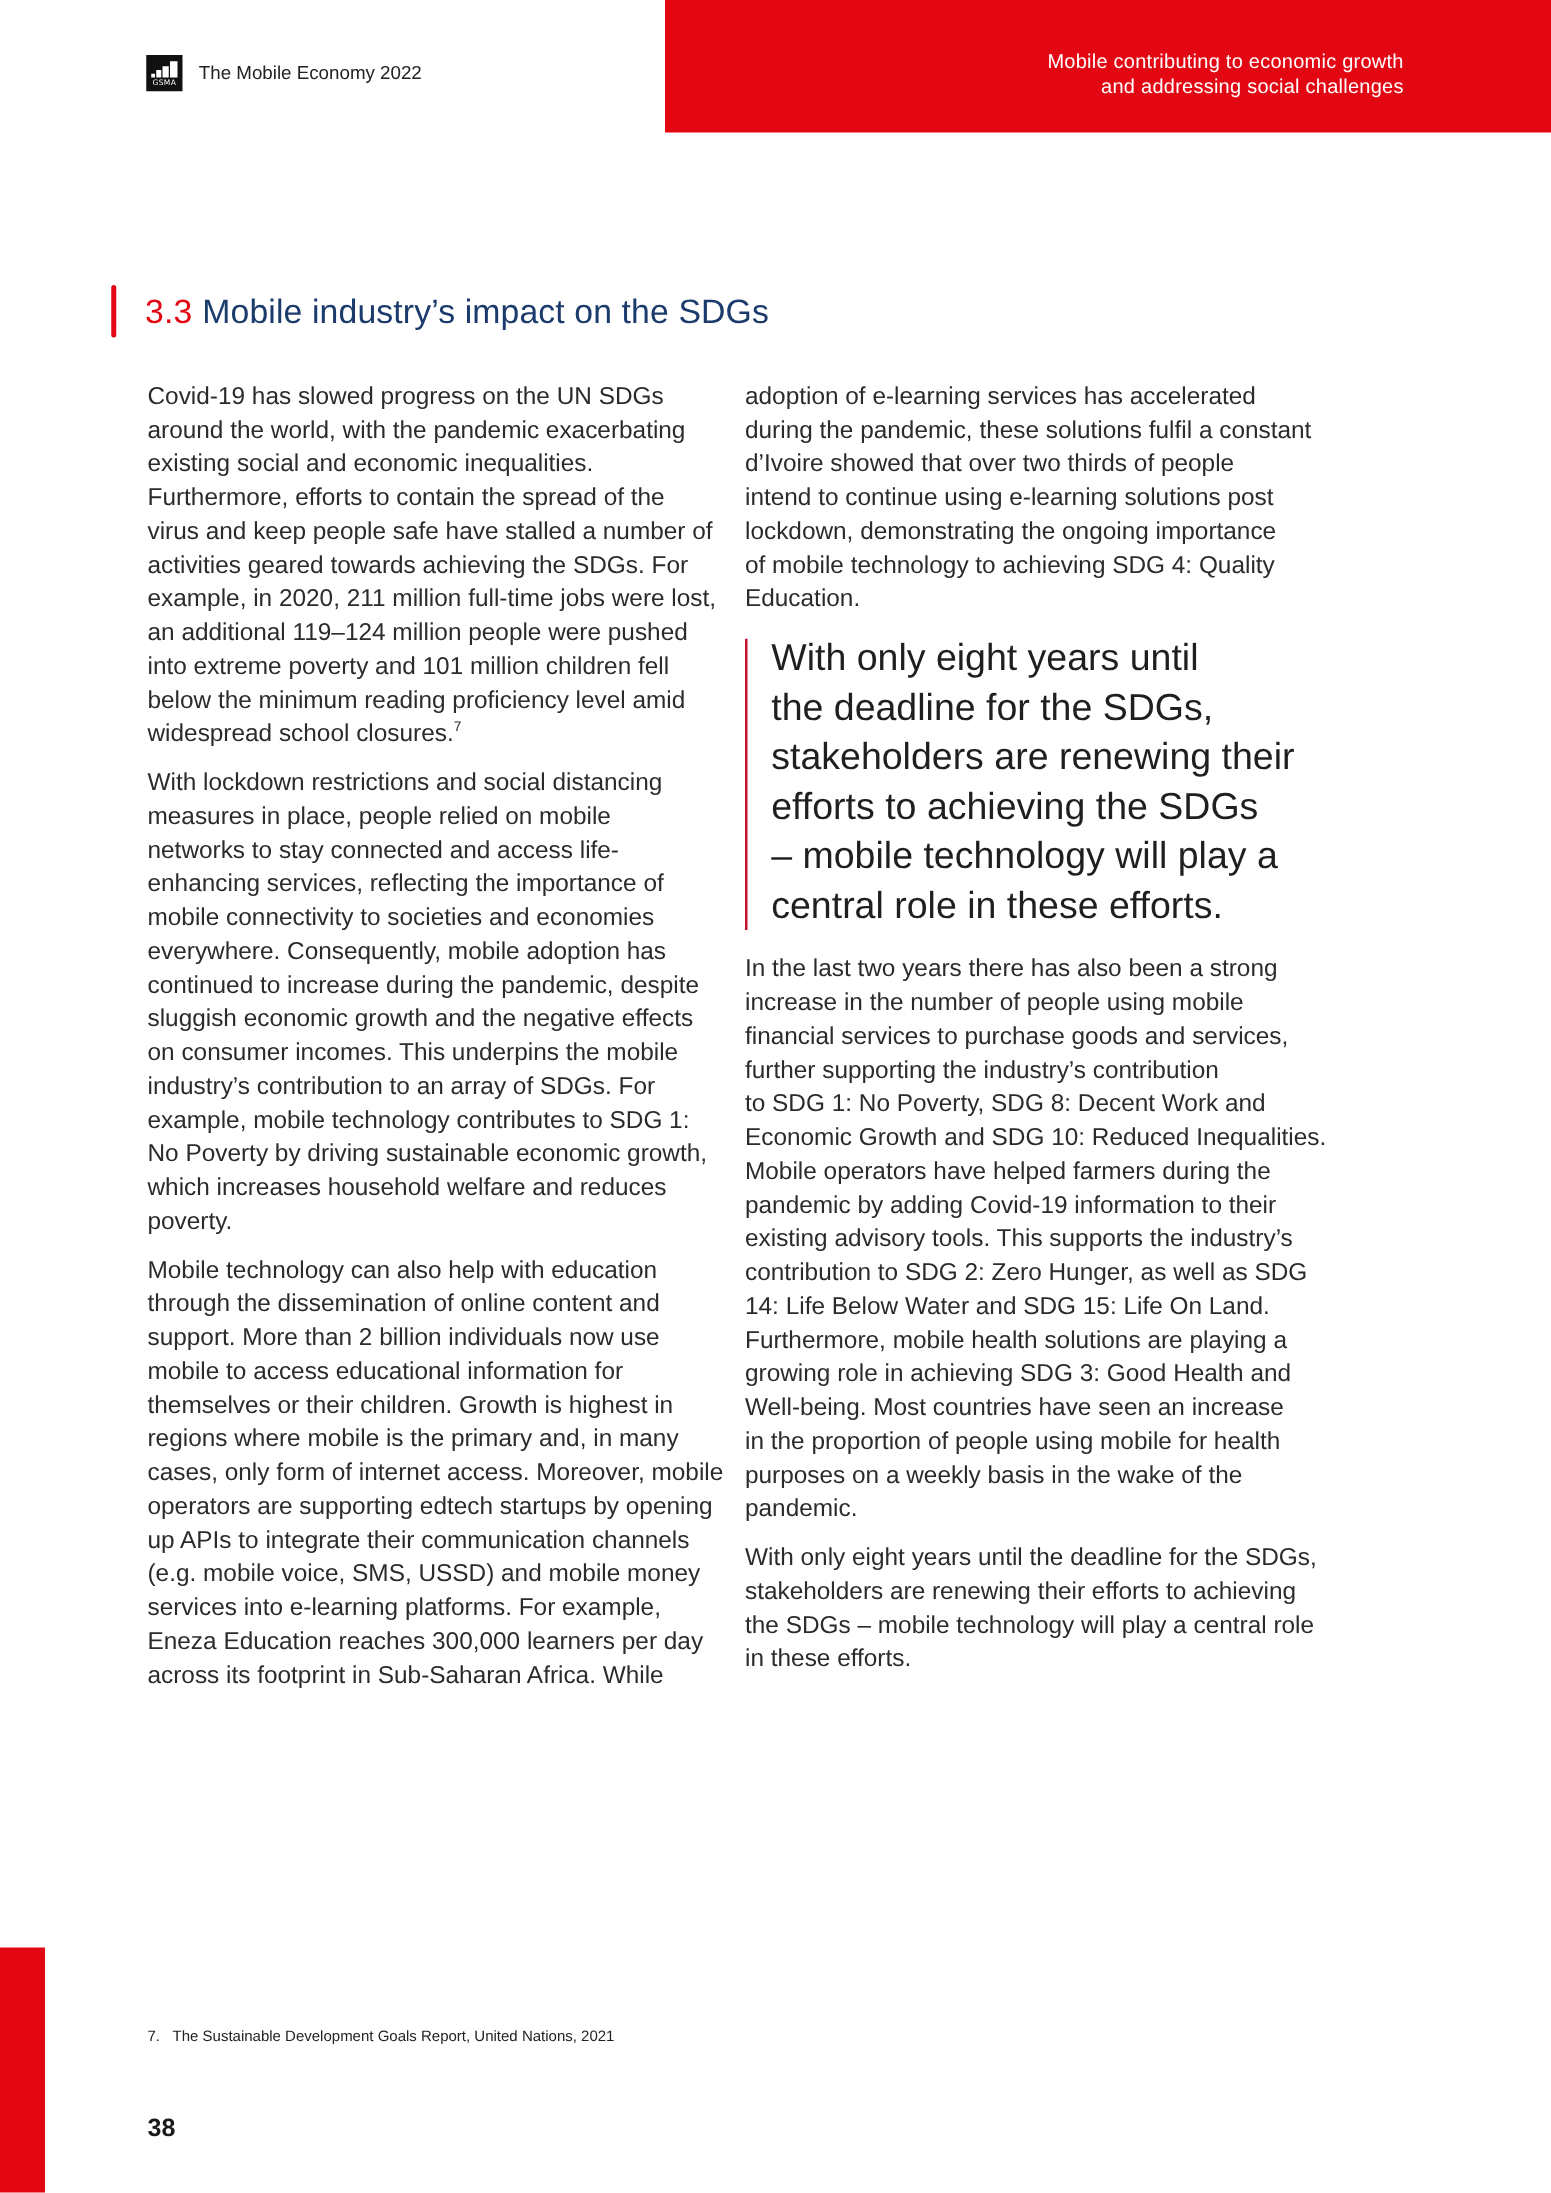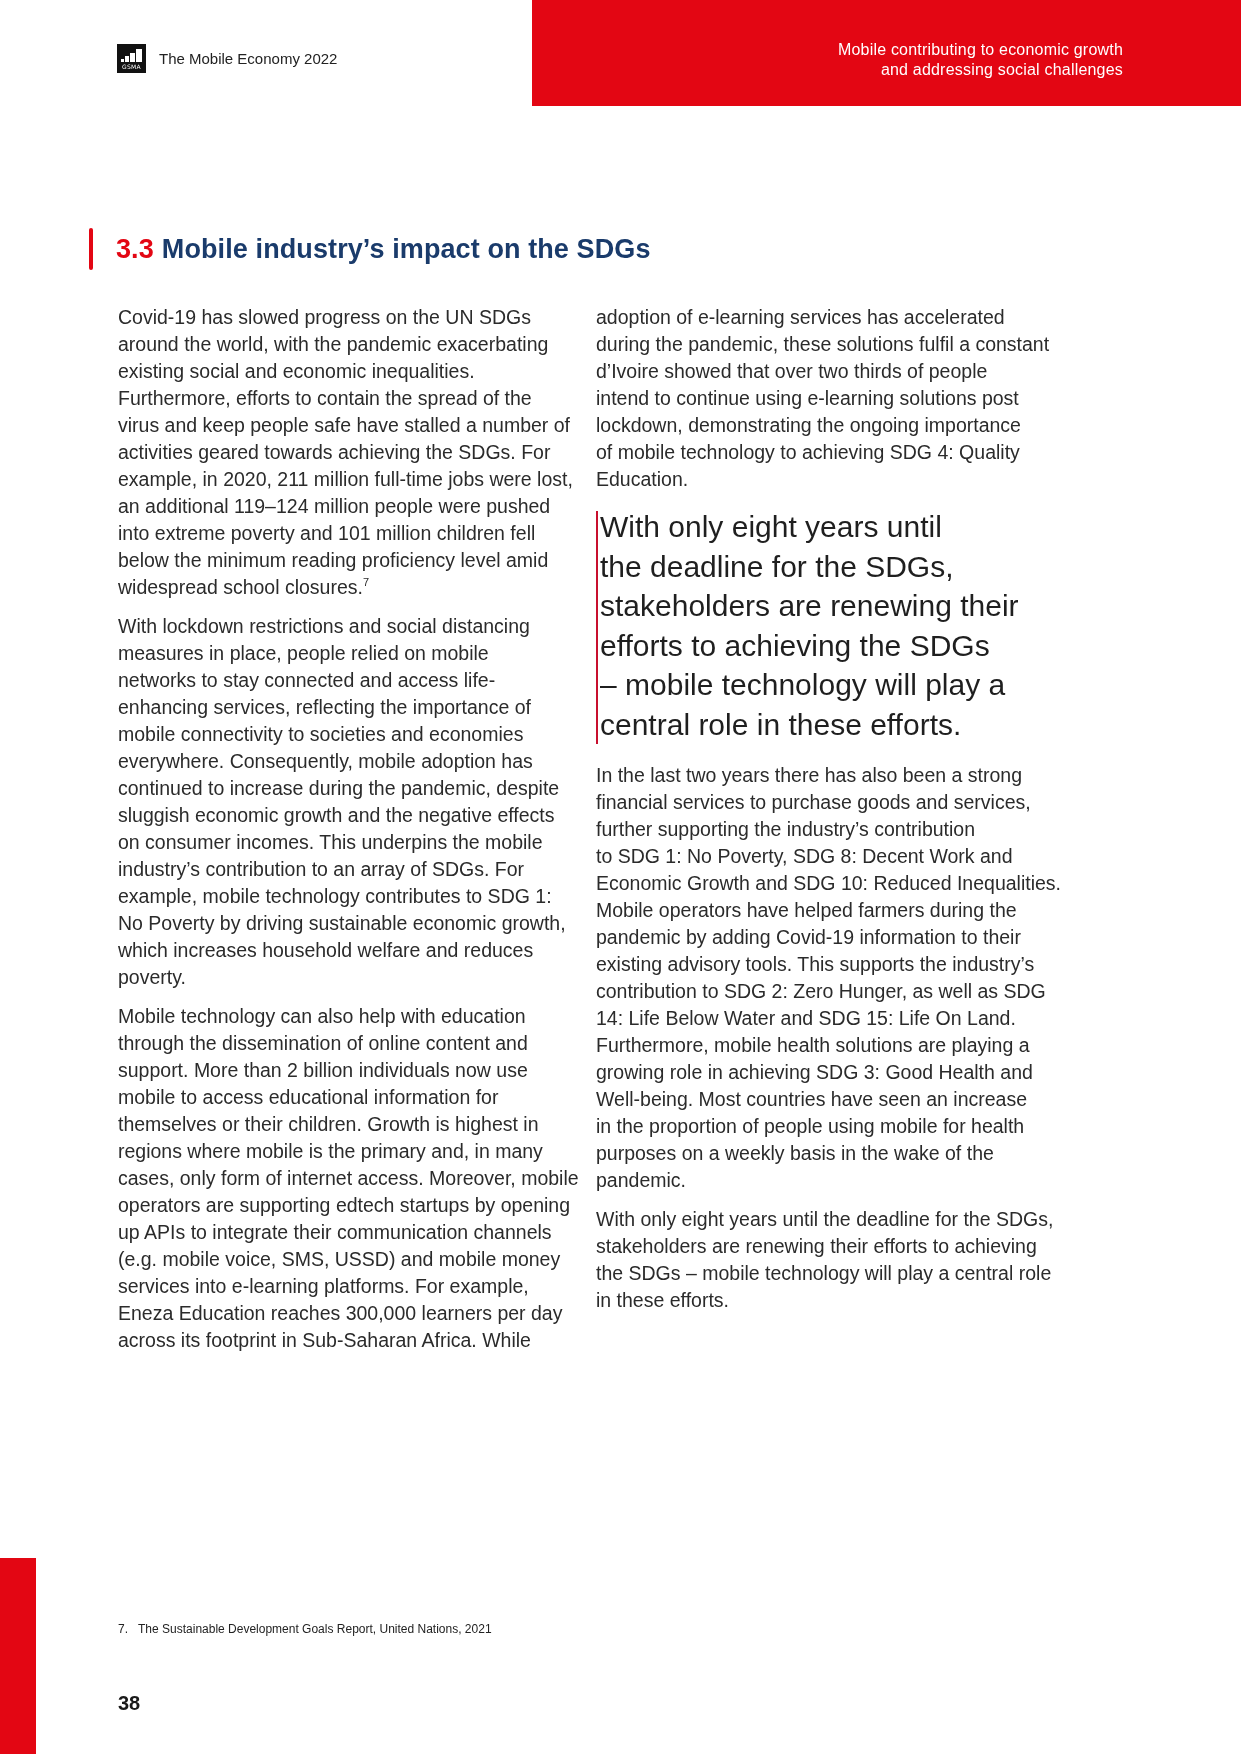--- a/index.html
+++ b/index.html
@@ -42,36 +42,36 @@
 
     .section-heading {
       position: absolute; left: 89px; top: 228px; height: 42px;
       display: flex; align-items: center;
     }
     .heading-rule {
       width: 4px; height: 42px; background: #e30613; border-radius: 2px;
       margin-right: 23px;
     }
     .heading-text {
-      font-size: 27px; font-weight: bold; color: #1a3b6b; white-space: nowrap;
+      font-size: 27px; font-weight: normal; color: #1a3b6b; white-space: nowrap;
       letter-spacing: 0.1px;
     }
     .heading-num { color: #e30613; margin-right: 8px; }
 
     .col {
       position: absolute; font-size: 19.5px; line-height: 27px; color: #2b2b2b;
     }
     .col-left { left: 118px; top: 304px; width: 500px; }
     .col-right { left: 596px; top: 304px; width: 500px; }
     .col p { margin: 0 0 12px 0; }
     .line { white-space: nowrap; display: block; }
     sup { font-size: 11px; line-height: 0; vertical-align: 8px; }
 
     .pullquote {
-      position: relative; margin: 14px 0 18px 0; padding-left: 4px;
+      position: relative; margin: 14px 0 18px 0; padding-left: 21px;
     }
     .pullquote-rule {
       position: absolute; left: 0; top: 4px; bottom: 0; width: 2px; background: #c8102e;
     }
     .pullquote-text {
       font-size: 30px; line-height: 39.5px; color: #1f1f1f; font-weight: normal;
     }
 
     .side-bar {
       position: absolute; left: 0; top: 1558px; width: 36px; height: 196px;
@@ -180,20 +180,21 @@
       <span class="line">the deadline for the SDGs,</span>
       <span class="line">stakeholders are renewing their</span>
       <span class="line">efforts to achieving the SDGs</span>
       <span class="line">– mobile technology will play a</span>
       <span class="line">central role in these efforts.</span>
     </div>
   </div>
 
   <p>
     <span class="line">In the last two years there has also been a strong</span>
+    <span class="line">increase in the number of people using mobile</span>
     <span class="line">financial services to purchase goods and services,</span>
     <span class="line">further supporting the industry’s contribution</span>
     <span class="line">to SDG 1: No Poverty, SDG 8: Decent Work and</span>
     <span class="line">Economic Growth and SDG 10: Reduced Inequalities.</span>
     <span class="line">Mobile operators have helped farmers during the</span>
     <span class="line">pandemic by adding Covid-19 information to their</span>
     <span class="line">existing advisory tools. This supports the industry’s</span>
     <span class="line">contribution to SDG 2: Zero Hunger, as well as SDG</span>
     <span class="line">14: Life Below Water and SDG 15: Life On Land.</span>
     <span class="line">Furthermore, mobile health solutions are playing a</span>

